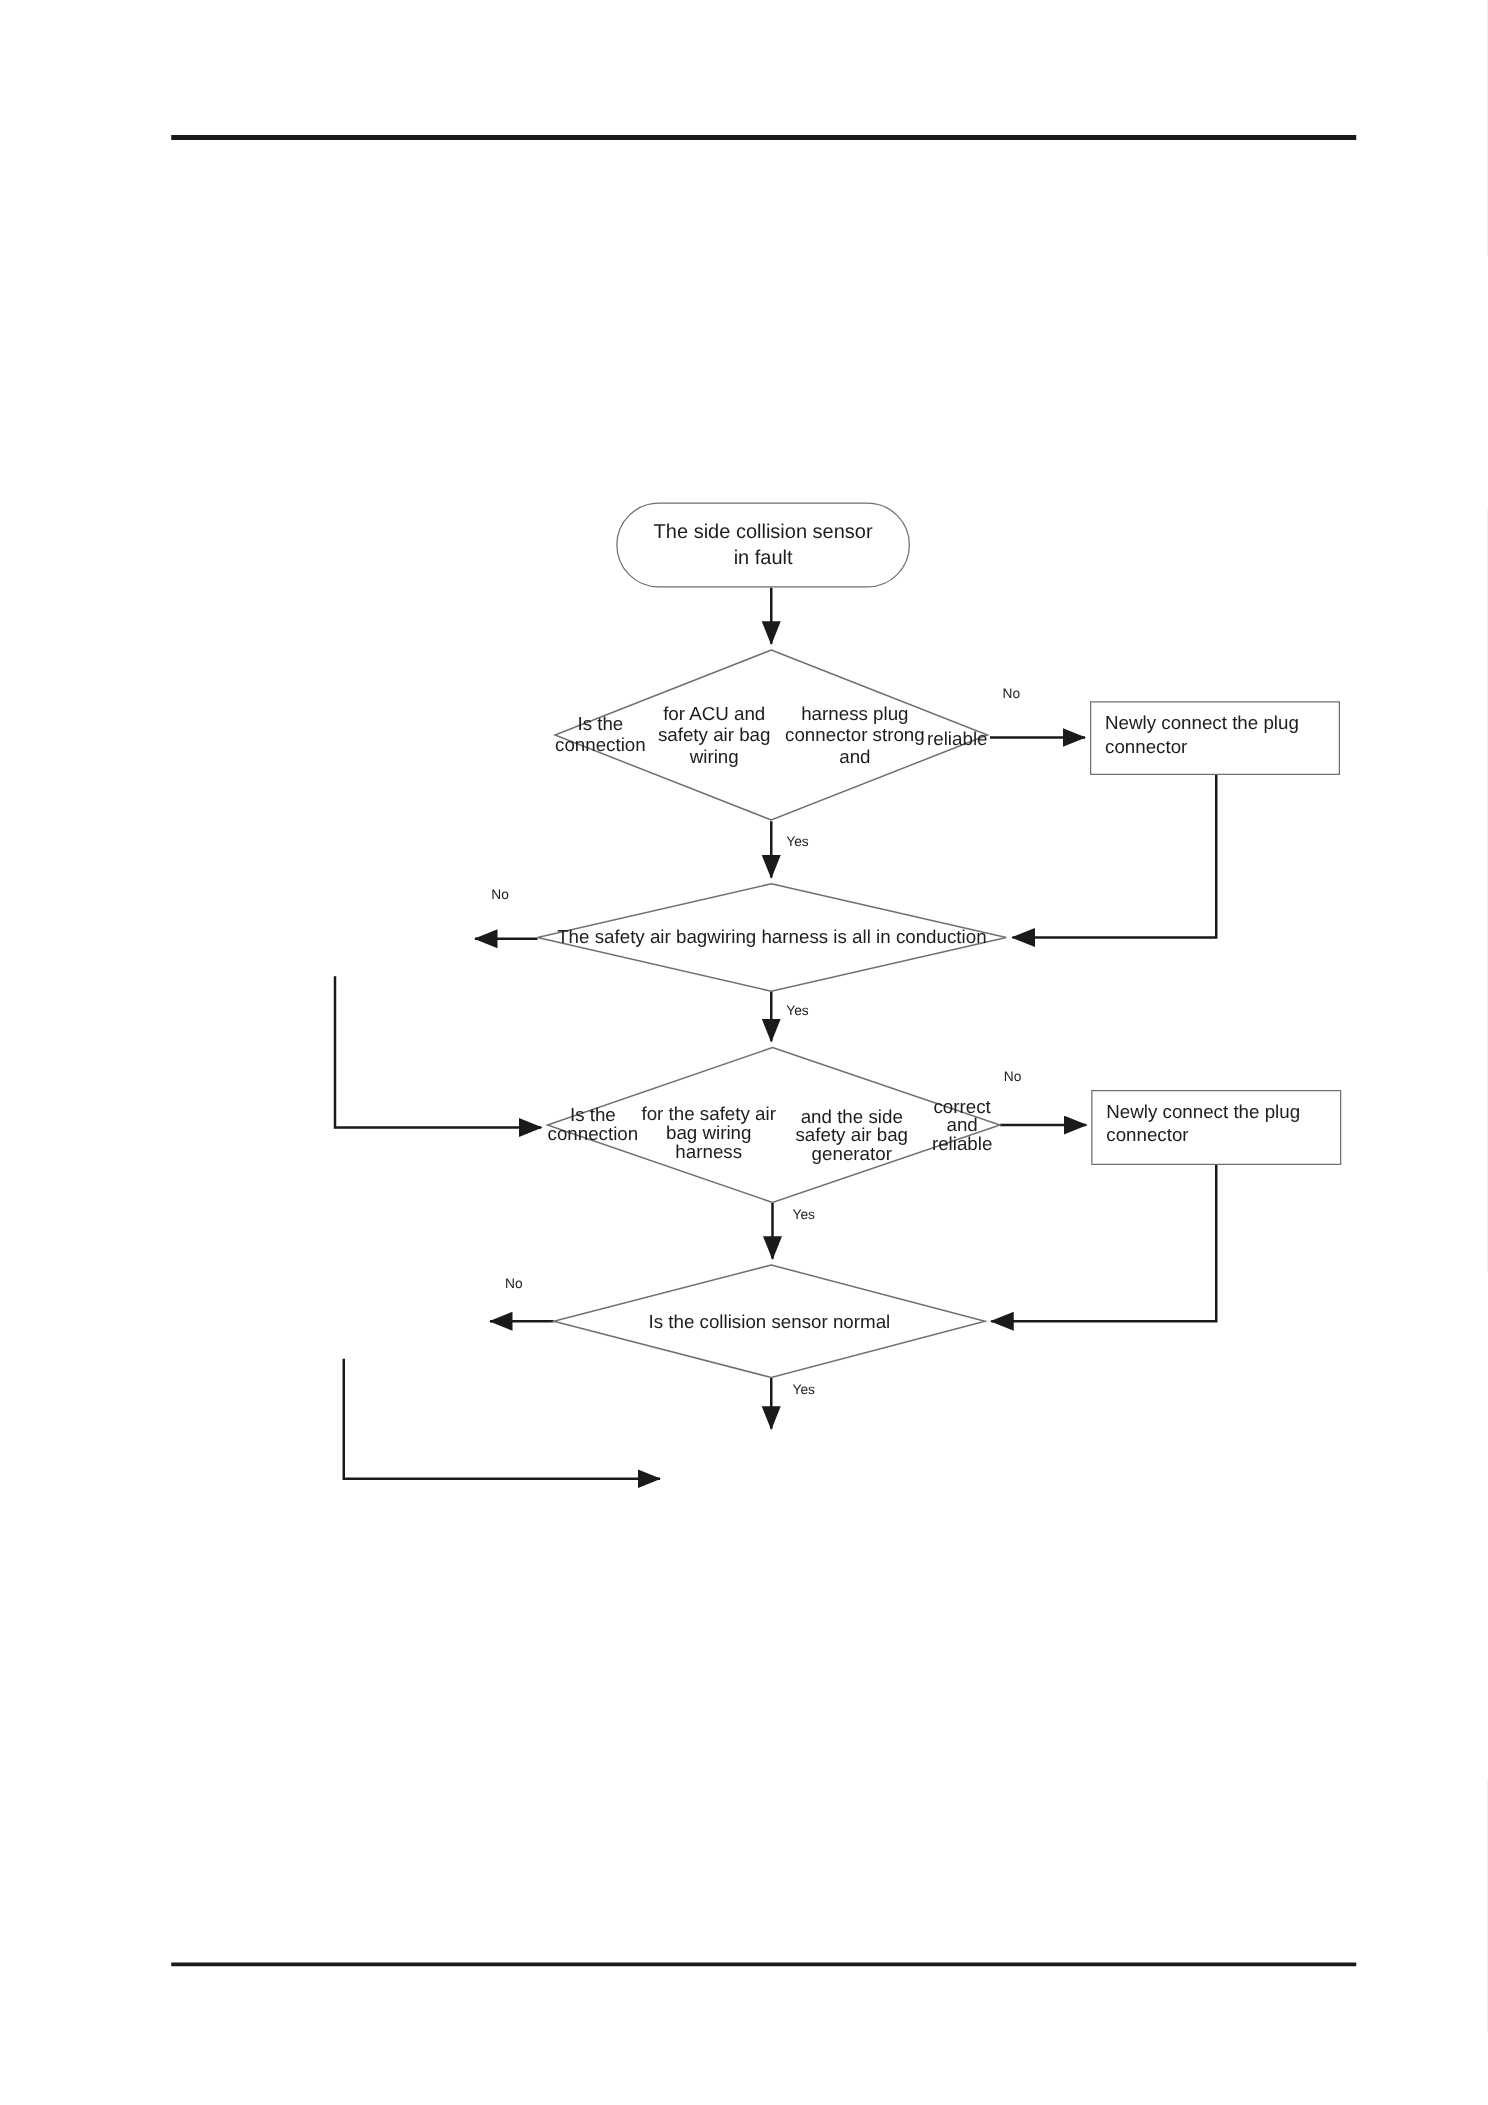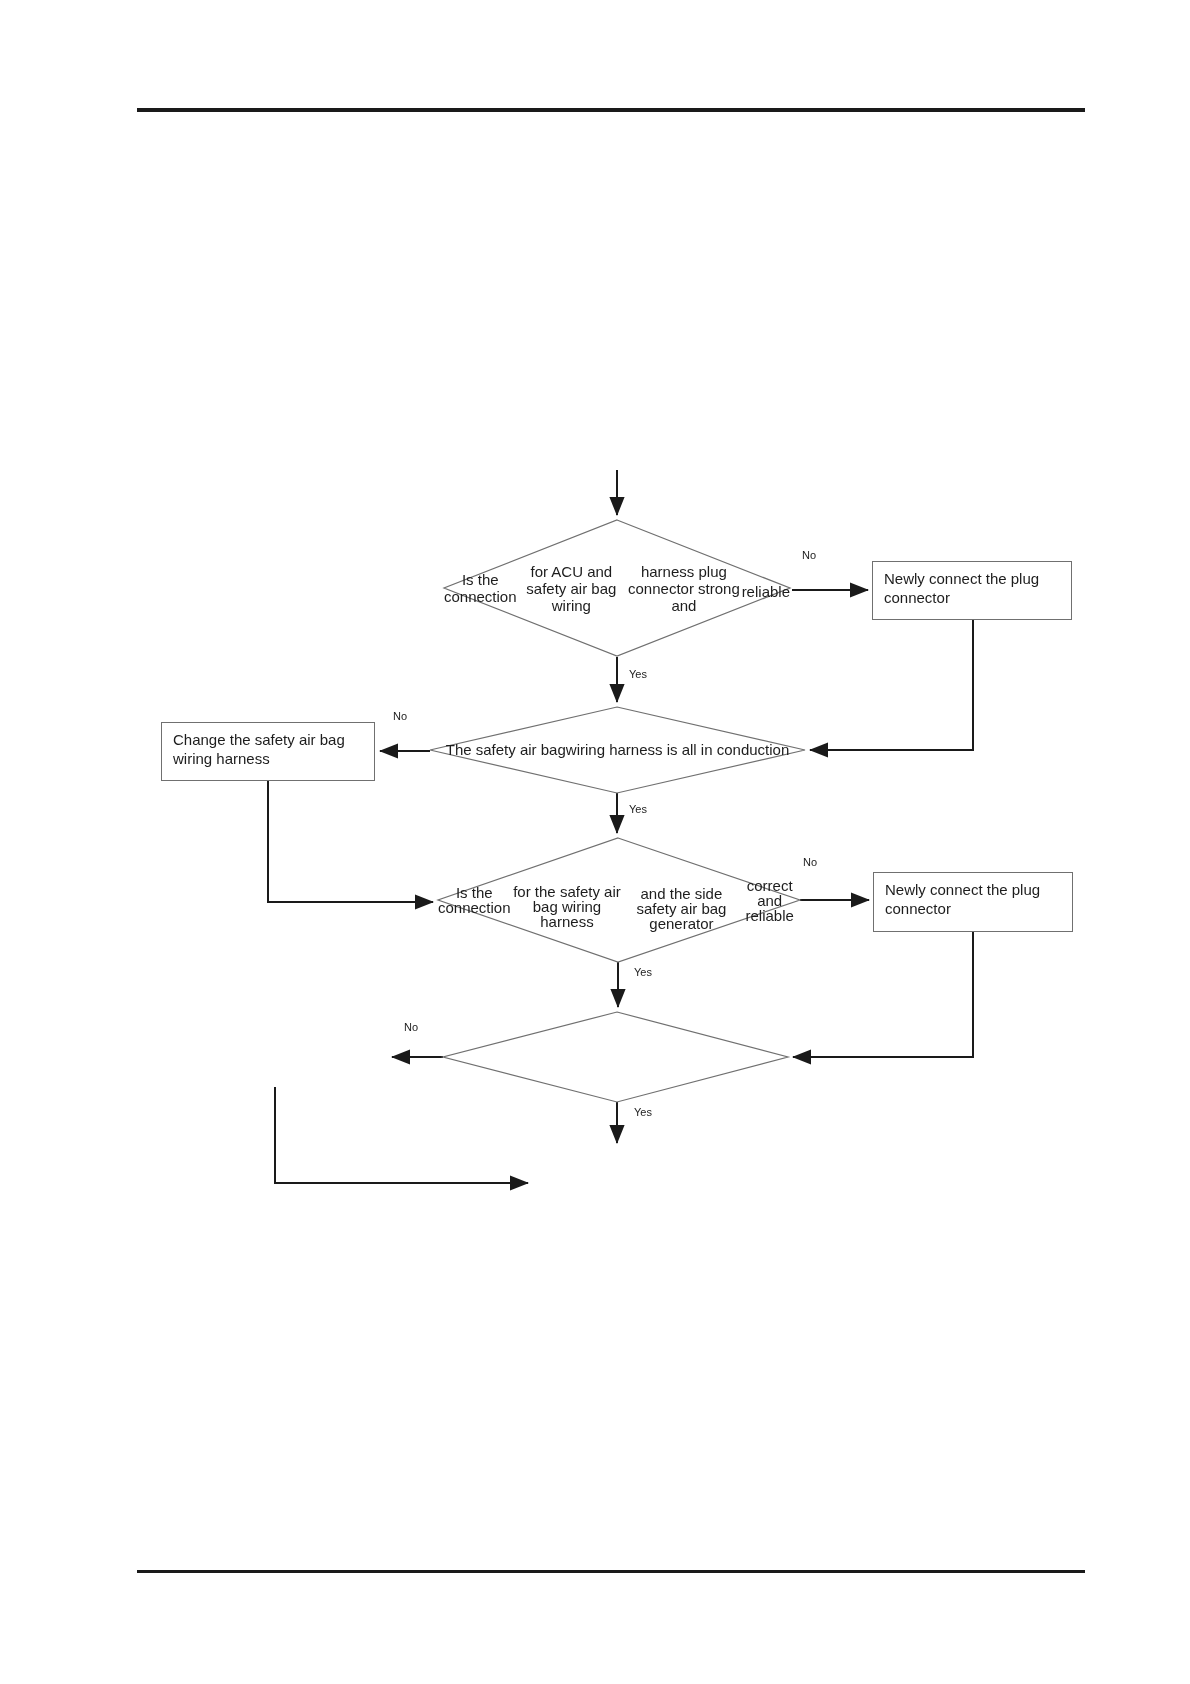--- a/index.html
+++ b/index.html
@@ -86,20 +86,24 @@
     <polyline class="connector" points="443,1057 392,1057" marker-end="url(#ah)"></polyline>
     <polyline class="connector" points="617,1102 617,1143" marker-end="url(#ah)"></polyline>
     <polyline class="connector" points="275,1087 275,1183 528,1183" marker-end="url(#ah)"></polyline>
 
     <polygon class="diamond" points="617,520 790,588 617,656 444,588"></polygon>
     <polygon class="diamond" points="617,707 805,750 617,793 430,750"></polygon>
     <polygon class="diamond" points="618,838 800,900 618,962 438,900"></polygon>
     <polygon class="diamond" points="617,1012 788,1057 617,1102 443,1057"></polygon>
   </svg>
 
+  <div class="node terminator start">
+    <div>The side collision sensor</div>
+    <div>in fault</div>
+  </div>
 
   <div class="dtext d1">
     <div>Is the connection</div>
     <div>for ACU and safety air bag wiring</div>
     <div>harness plug connector strong and</div>
     <div>reliable</div>
   </div>
   <div class="edge-label" style="left:802px;top:547px;">No</div>
   <div class="edge-label" style="left:629px;top:666px;">Yes</div>
 
@@ -108,37 +112,36 @@
     <div>connector</div>
   </div>
 
   <div class="dtext d2">
     <div>The safety air bag</div>
     <div>wiring harness is all in conduction</div>
   </div>
   <div class="edge-label" style="left:393px;top:708px;">No</div>
   <div class="edge-label" style="left:629px;top:801px;">Yes</div>
 
-  <div class="node process lbox1">
-    <div>Change the safety air bag</div>
-    <div>wiring harness</div>
-  </div>
 
   <div class="dtext d3">
     <div>Is the connection</div>
     <div>for the safety air bag wiring harness</div>
     <div>and the side safety air bag generator</div>
     <div>correct and reliable</div>
   </div>
   <div class="edge-label" style="left:803px;top:854px;">No</div>
   <div class="edge-label" style="left:634px;top:964px;">Yes</div>
 
   <div class="node process rbox2">
     <div>Newly connect the plug</div>
     <div>connector</div>
   </div>
 
+  <div class="dtext d4">
+    <div>Is the collision sensor normal</div>
+  </div>
   <div class="edge-label" style="left:404px;top:1019px;">No</div>
   <div class="edge-label" style="left:634px;top:1104px;">Yes</div>
 
 
 
 </div>
 
 </body></html>

